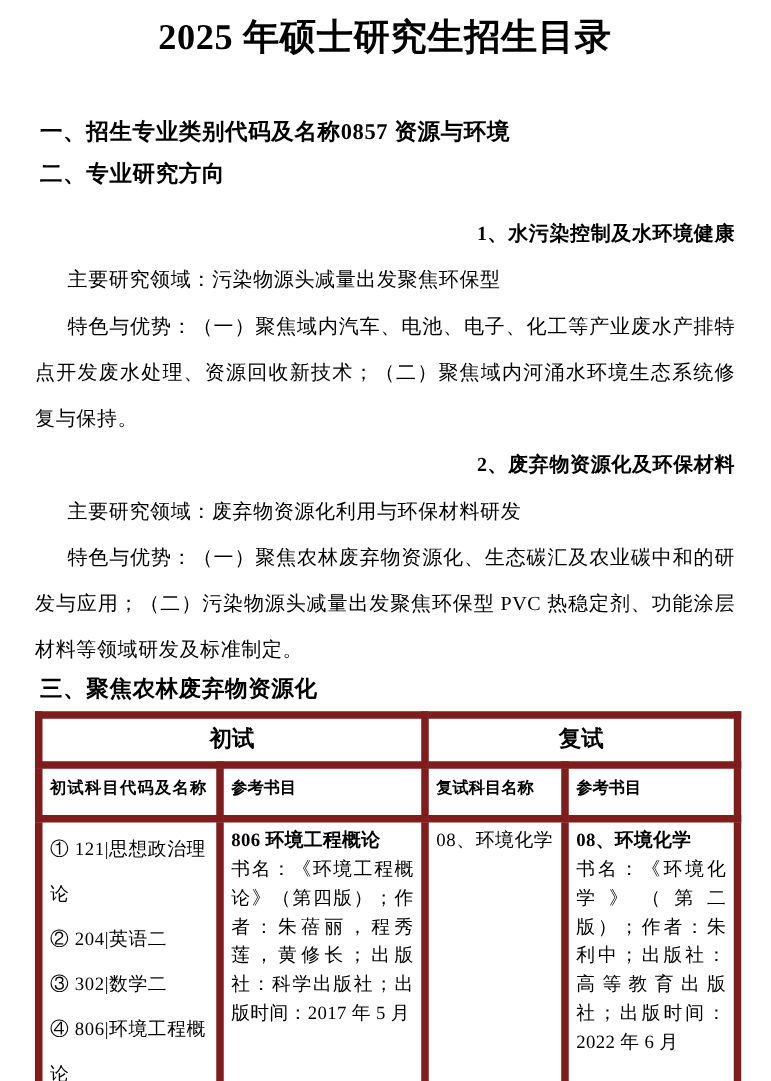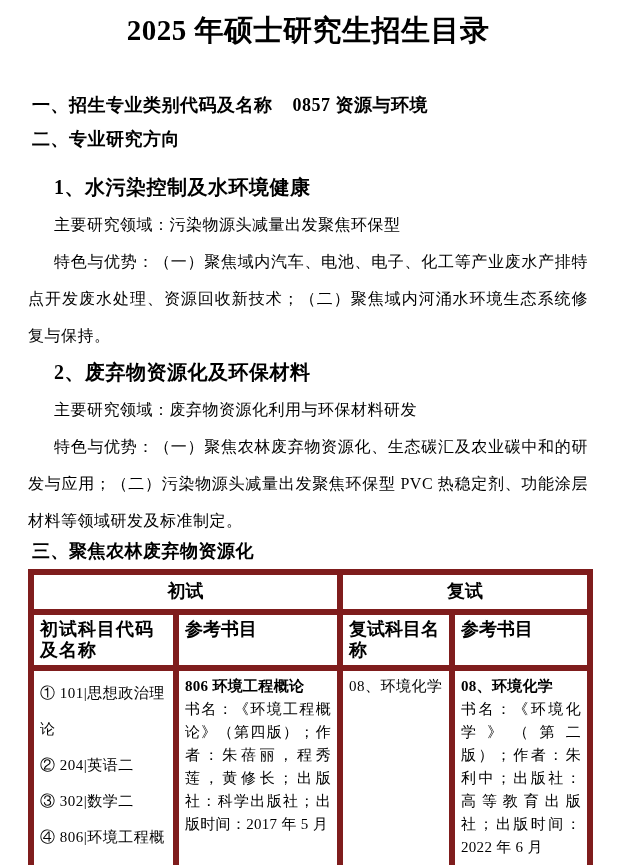--- a/index.html
+++ b/index.html
@@ -33,37 +33,38 @@
     font-weight: bold;
     line-height: 25px;
     margin: 0;
     padding-left: 4px;
     letter-spacing: 0.5px;
   }
   .h-one { margin-top: 43px; }
   .h-two { margin-top: 9px; }
   .h-three { margin-top: 0; }
   .dir-title {
-    font-size: 20px;
+    font-size: 16px;
     font-weight: bold;
     line-height: 37px;
     margin: 0;
     padding-left: 26px;
     letter-spacing: 0.5px;
+    text-align: right;
   }
   .dir-first { margin-top: 17px; }
   .para {
     font-size: 16px;
     line-height: 37px;
     margin: 0;
     text-indent: 26px;
     text-align: justify;
     letter-spacing: 0.5px;
   }
-  .code-gap { margin-left: 20px; }
+  .code-gap { }
 
   table.exam-table {
     border-collapse: collapse;
     table-layout: fixed;
     width: 559px;
     margin-top: 5px;
     border: 2px solid #000000;
   }
   table.exam-table td {
     border: 6px solid #7f1d1d;
@@ -73,21 +74,21 @@
   }
   td.group-header {
     font-size: 18px;
     font-weight: bold;
     text-align: center;
     vertical-align: middle;
     height: 40px;
     padding: 2px;
   }
   td.col-header {
-    font-size: 18px;
+    font-size: 13px;
     font-weight: bold;
     vertical-align: middle;
     height: 43px;
     line-height: 21px;
   }
   td.col-header-first { letter-spacing: 1px; }
   td.cell-body { height: 210px; }
   .subject-list {
     font-size: 15px;
     line-height: 36px;
@@ -151,21 +152,21 @@
       </tr>
       <tr>
         <td class="col-header col-header-first">初试科目代码及名称</td>
         <td class="col-header">参考书目</td>
         <td class="col-header">复试科目名称</td>
         <td class="col-header">参考书目</td>
       </tr>
       <tr>
         <td class="cell-body">
           <div class="subject-list">
-            <div class="subject-item">① 101|思想政治理论</div>
+            <div class="subject-item">① 121|思想政治理论</div>
             <div class="subject-item">② 204|英语二</div>
             <div class="subject-item">③ 302|数学二</div>
             <div class="subject-item">④ 806|环境工程概论</div>
           </div>
         </td>
         <td class="cell-body">
           <div class="ref-title">806 环境工程概论</div>
           <div class="ref-detail">书名：《环境工程概论》（第四版）；作者：朱蓓丽，程秀莲，黄修长；出版社：科学出版社；出版时间：2017 年 5 月</div>
         </td>
         <td class="cell-body">

